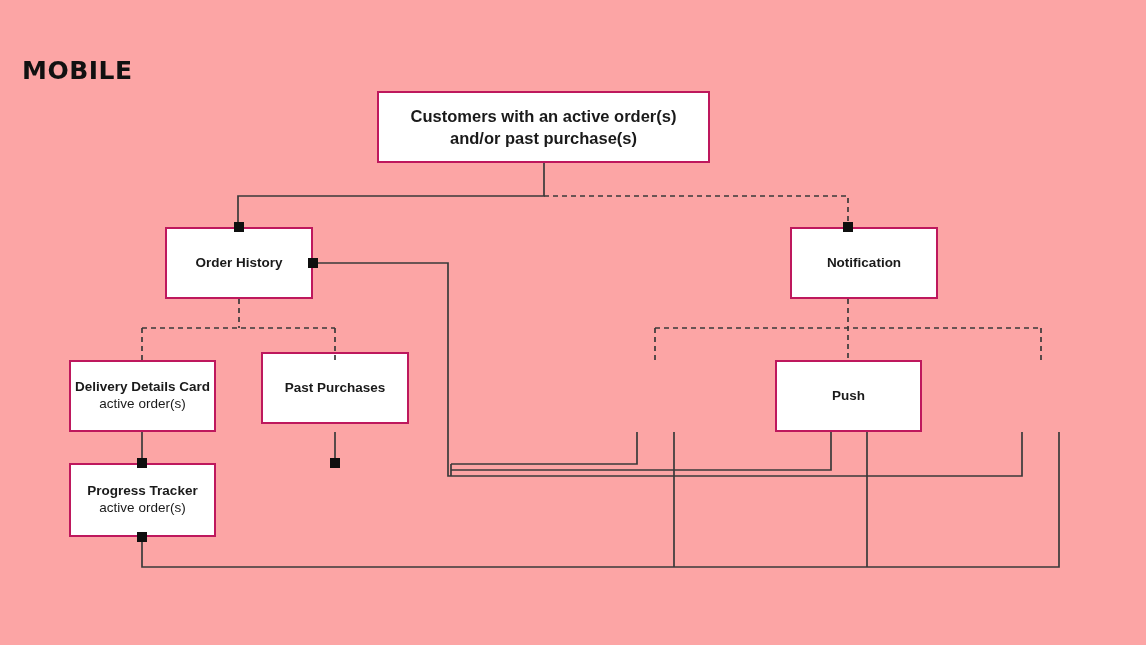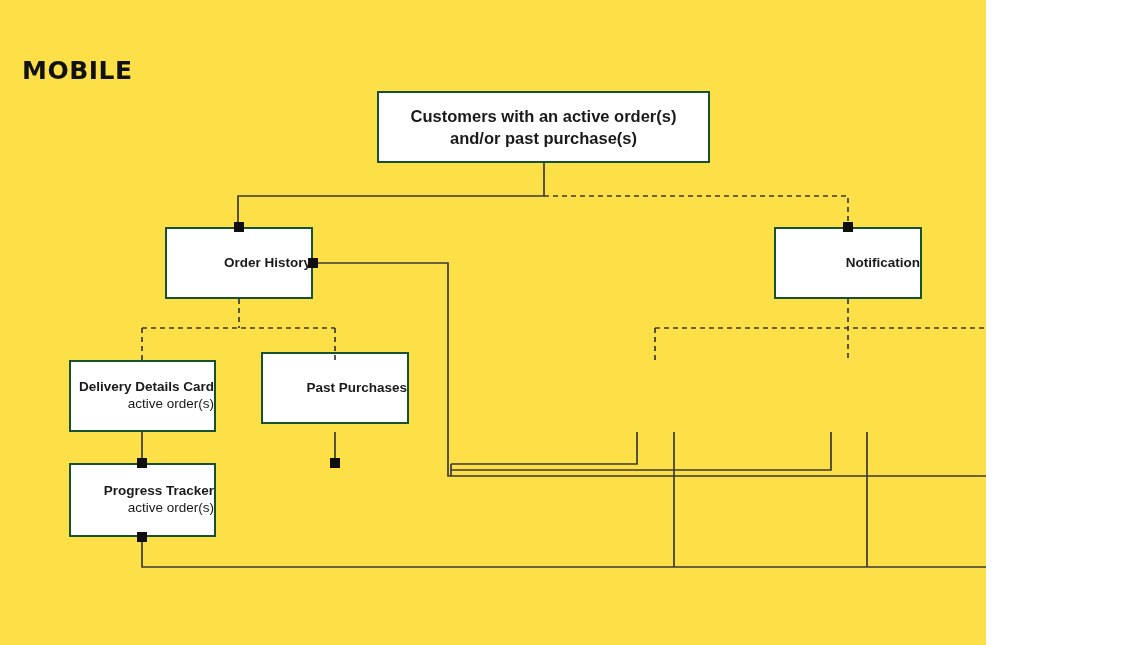--- a/index.html
+++ b/index.html
@@ -1,35 +1,35 @@
 <!DOCTYPE html>
 <html><head>
 <meta charset="utf-8">
 <style>
   html,body{margin:0;padding:0;background:#ffffff;}
   .stage{
     position:relative;
-    width:986px;height:645px;
-    background:#fde047;
+    width:1146px;height:645px;
+    background:#fca5a5;
     font-family:"Liberation Sans","DejaVu Sans",sans-serif;
     overflow:hidden;
   }
   .page-label{
     position:absolute;left:22px;top:56px;
     font-family:"DejaVu Sans","Liberation Sans",sans-serif;
     font-size:25px;font-weight:700;letter-spacing:0.5px;
     color:#111111;
   }
   .node{
     position:absolute;
     background:#ffffff;
-    border:2px solid #14532d;
+    border:2px solid #be185d;
     box-sizing:border-box;
     display:flex;flex-direction:column;
-    align-items:flex-end;justify-content:center;
+    align-items:center;justify-content:center;
     text-align:center;
     color:#1a1a1a;
     z-index:1;
   }
   .node-title{
     font-size:13.5px;font-weight:700;line-height:1.25;
     color:#1a1a1a;
   }
   .node-sub{
     font-size:13.5px;font-weight:400;line-height:1.25;
@@ -56,34 +56,37 @@
   <div class="page-label">MOBILE</div>
 
   <div class="node node-root" style="left:377px;top:91px;width:333px;height:72px">
     <div class="node-title">Customers with an active order(s) and/or past purchase(s)</div>
   </div>
 
   <div class="node" style="left:165px;top:227px;width:148px;height:72px">
     <div class="node-title">Order History</div>
   </div>
 
-  <div class="node" style="left:774px;top:227px;width:148px;height:72px">
+  <div class="node" style="left:790px;top:227px;width:148px;height:72px">
     <div class="node-title">Notification</div>
   </div>
 
   <div class="node" style="left:69px;top:360px;width:147px;height:72px">
     <div class="node-title">Delivery Details Card</div>
     <div class="node-sub">active order(s)</div>
   </div>
 
   <div class="node" style="left:261px;top:352px;width:148px;height:72px">
     <div class="node-title">Past Purchases</div>
   </div>
 
 
+  <div class="node" style="left:775px;top:360px;width:147px;height:72px">
+    <div class="node-title">Push</div>
+  </div>
 
 
   <div class="node" style="left:69px;top:463px;width:147px;height:74px">
     <div class="node-title">Progress Tracker</div>
     <div class="node-sub">active order(s)</div>
   </div>
 
 
   <svg class="wires" width="1146" height="645" viewBox="0 0 1146 645">
 

